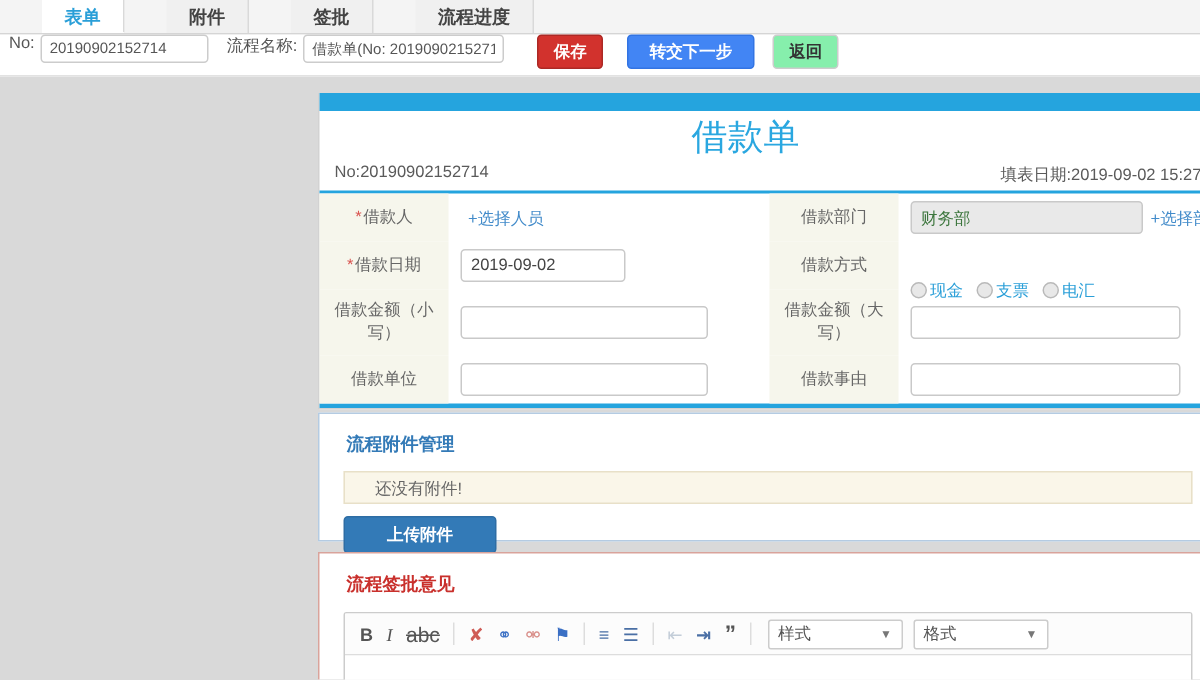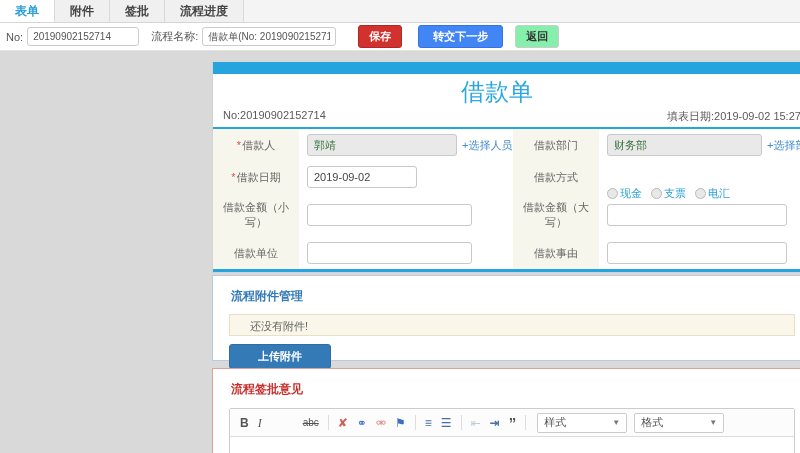--- a/index.html
+++ b/index.html
@@ -10,27 +10,27 @@
     -webkit-font-smoothing:antialiased;
   }
   
   #tabbar{
     position:absolute;left:0;top:0;width:800px;height:22px;
     background:#f4f4f4;border-bottom:1px solid #d5d5d5;
     display:flex;align-items:stretch;
   }
   .tab{
     padding:0 15px;line-height:22px;font-size:12px;font-weight:bold;color:#444;
-    border-right:1px solid #d9d9d9;cursor:pointer;background:#f0f0f0;
+    border-right:1px solid #d9d9d9;cursor:pointer;background:#f0f0f0;margin-left:28px;
   }
   .tab.active{background:#fff;color:#2a9fd8;border-bottom:1px solid #fff;}
   
   #topbar{
     position:absolute;left:0;top:23px;width:800px;height:28px;background:#fff;
-    border-bottom:1px solid #e2e2e2;display:flex;align-items:center;
+    border-bottom:1px solid #e2e2e2;display:flex;align-items:flex-start;
     font-size:11px;color:#555;padding-left:6px;box-sizing:border-box;
   }
   #topbar label{margin-right:4px;}
   .tb-input{
     height:17px;border:1px solid #ccc;border-radius:3px;font-size:10px;color:#555;
     padding:0 5px;font-family:Liberation Sans, sans-serif;
   }
   #no-input{width:100px;margin-right:12px;}
   #proc-input{width:122px;}
   .btn{
@@ -98,21 +98,21 @@
   .ed-toolbar{
     height:27px;background:#fcfcfc;border-bottom:1px solid #ddd;display:flex;
     align-items:center;padding:0 6px;gap:1px;
   }
   .ed-btn{
     font-size:12px;color:#555;padding:1px 4px;cursor:pointer;line-height:16px;
     border-radius:2px;user-select:none;
   }
   .ed-btn.b{font-weight:bold;}
   .ed-btn.i{font-style:italic;font-family:"Liberation Serif","DejaVu Serif",serif;}
-  .ed-btn.strike{text-decoration:line-through;font-size:10px;margin-left:32px;}
+  .ed-btn.strike{text-decoration:line-through;font-size:14px;}
   .ed-btn.red{color:#cf5c56;}
   .ed-btn.pink{color:#d98f8a;}
   .ed-btn.blue{color:#3a6fc4;}
   .ed-btn.bluegray{color:#4a6fa5;font-weight:bold;}
   .ed-btn.disabled{color:#c3cdd8;}
   .ed-btn.quote{font-weight:bold;font-size:15px;line-height:10px;color:#555;}
   .ed-sep{width:1px;height:15px;background:#ddd;margin:0 4px;flex:none;}
   .ed-select{
     height:20px;border:1px solid #ccc;border-radius:2px;background:#fff;width:90px;
     display:flex;align-items:center;justify-content:space-between;padding:0 6px;
@@ -149,21 +149,20 @@
     <span class="fill-date">填表日期:2019-09-02 15:27:1</span>
   </div>
   <div class="divider"></div>
   <div id="form-table">
       <div class="form-row" style="height: 32px;">
         <div class="cell lab">
           <span class="req">*</span>
           <span>借款人</span>
         </div>
         <div class="cell fld">
-          <input class="fld-input ro" readonly="" value="郭靖" style="width: 136px;">
           <a class="sel-link">+选择人员</a>
         </div>
         <div class="cell lab">
           <span>借款部门</span>
         </div>
         <div class="cell fld grow">
           <input class="fld-input ro" readonly="" value="财务部" style="width: 141px;">
           <a class="sel-link">+选择部门</a>
         </div>
       </div>

